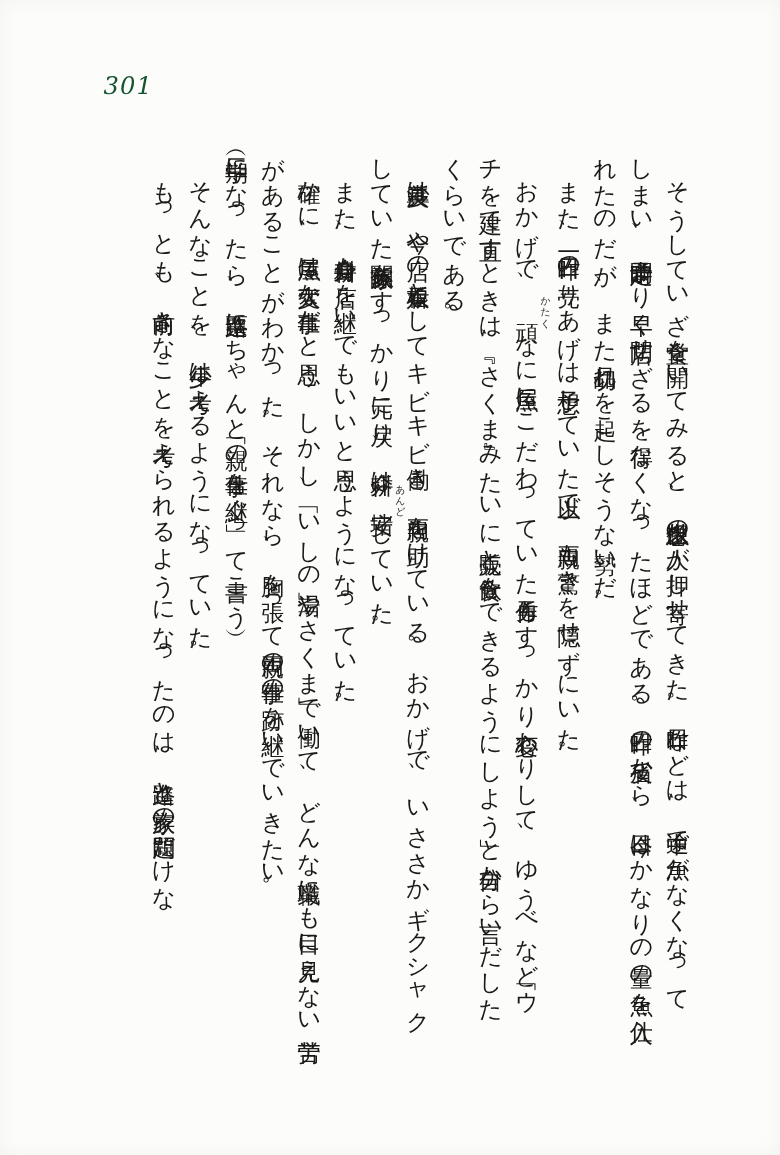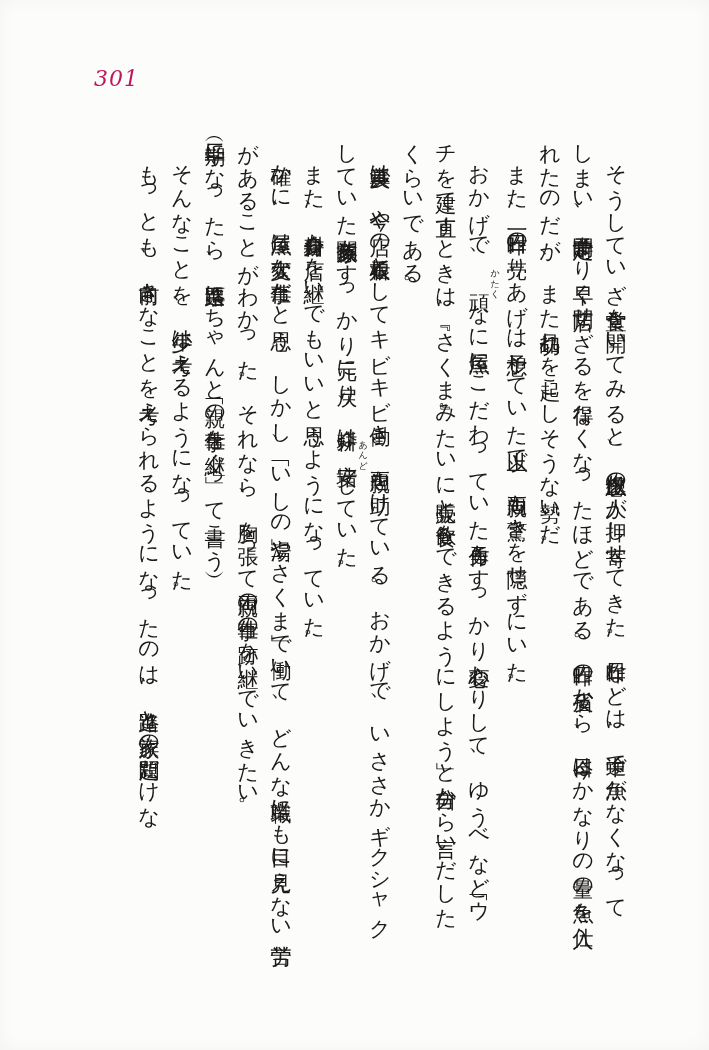--- a/index.html
+++ b/index.html
@@ -21,21 +21,21 @@
     
     box-shadow: inset 0 0 18px rgba(0,0,0,0.04);
   }
   .page-number {
     position: absolute;
     top: 66px;
     left: 94px;
     font-size: 22px;
     font-style: italic;
     letter-spacing: 1px;
-    color: #be185d;
+    color: #14532d;
     font-family: "DejaVu Serif", serif;
   }
   .text-block {
     position: absolute;
     top: 129px;
     right: 77px;
     width: 561px;
     height: 802px;
     writing-mode: vertical-rl;
     text-orientation: mixed;

